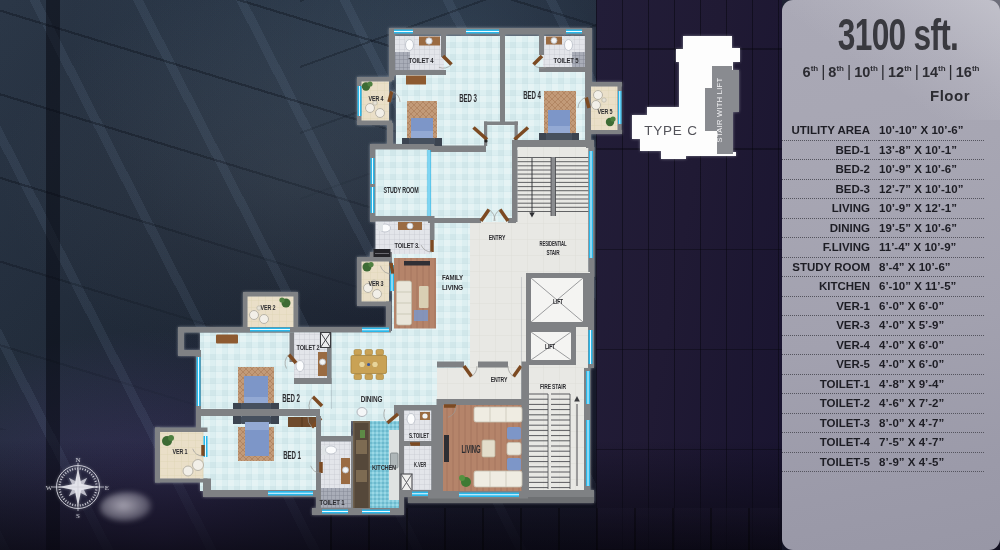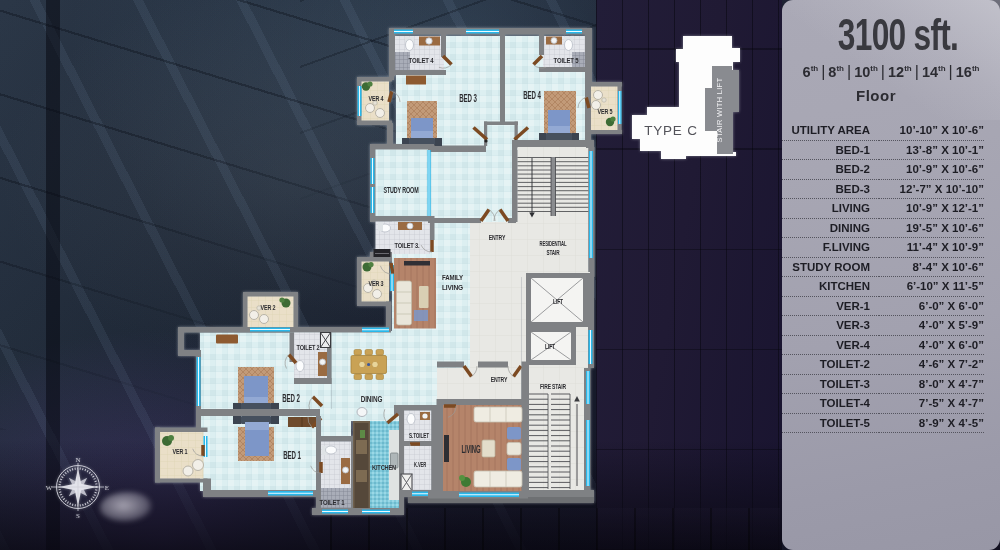--- a/index.html
+++ b/index.html
@@ -23,25 +23,25 @@
 #botdark{position:absolute;left:0;top:440px;width:782px;height:110px;background:linear-gradient(rgba(10,9,20,0) 0%, rgba(10,9,20,0.55) 60%, rgba(8,7,16,0.8) 100%);}
 #doorbar{position:absolute;left:46px;top:0;width:14px;height:550px;background:rgba(8,10,18,0.55);}
 #dog{position:absolute;left:100px;top:492px;width:52px;height:30px;background:radial-gradient(ellipse at 45% 45%, rgba(215,212,222,0.72), rgba(180,178,192,0.38) 60%, rgba(0,0,0,0) 75%);border-radius:55% 45% 50% 50%;filter:blur(2.5px);}
 #panel{position:absolute;left:782px;top:0;width:218px;height:550px;background:
  linear-gradient(168deg, #aaa9b6 0%, #a7a6b3 30%, #a2a1af 60%, #9b9aa9 85%, #9897a6 100%); border-radius: 11px;}
 #panel .sheen{position:absolute;left:0;top:0;width:218px;height:120px;background:linear-gradient(215deg, rgba(222,222,228,0.45) 0%, rgba(222,222,228,0.15) 35%, rgba(0,0,0,0) 60%);}
 #big{position:absolute;left:7px;top:10px;width:218px;text-align:center;font-size:44px;font-weight:bold;color:#39393f;letter-spacing:-1px;transform:scaleX(0.72);transform-origin:50% 0;}
 #floors{position:absolute;left:0;top:63px;width:218px;text-align:center;font-size:14.5px;font-weight:bold;color:#2c2c32;}
 #floors sup{font-size:8px;}
 #floors .sep{display:inline-block;margin:0 3px;font-weight:400;font-size:16px;position:relative;top:0px;}
-#floorword{position:absolute;left:0;top:87px;width:188px;text-align:center;font-size:15px;font-weight:bold;color:#2c2c32;letter-spacing:0.5px;}
+#floorword{position:absolute;left:0;top:87px;width:188px;text-align:right;font-size:15px;font-weight:bold;color:#2c2c32;letter-spacing:0.5px;}
 table.dims{position:absolute;left:0;top:121px;width:202px;border-collapse:collapse;}
 table.dims td{font-size:11.5px;font-weight:bold;color:#1d1d24;border-bottom:1px dotted #54545e;padding:0;height:18.5px;white-space:nowrap;}
 table.dims td.n{text-align:right;padding-right:9px;width:88px;}
-table.dims td.v{text-align:right;}
+table.dims td.v{text-align:left;}
 svg.plan{position:absolute;left:0;top:0;filter:drop-shadow(0 0 1.5px rgba(235,242,246,0.45));}
 </style></head>
 <body>
 <div id="stage">
 
 <div id="bg"></div>
 
 <div id="streaks"></div>
 
 <div id="beams"></div>
@@ -872,20 +872,28 @@
           </tr>
 <tr>
             <td class="n">VER-3</td>
             <td class="v">4’-0” X 5’-9”</td>
           </tr>
 <tr>
             <td class="n">VER-4</td>
             <td class="v">4’-0” X 6’-0”</td>
           </tr>
 <tr>
+            <td class="n">VER-5</td>
+            <td class="v">4’-0” X 6’-0”</td>
+          </tr>
+<tr>
+            <td class="n">TOILET-1</td>
+            <td class="v">4’-8” X 9’-4”</td>
+          </tr>
+<tr>
             <td class="n">TOILET-2</td>
             <td class="v">4’-6” X 7’-2”</td>
           </tr>
 <tr>
             <td class="n">TOILET-3</td>
             <td class="v">8’-0” X 4’-7”</td>
           </tr>
 <tr>
             <td class="n">TOILET-4</td>
             <td class="v">7’-5” X 4’-7”</td>

